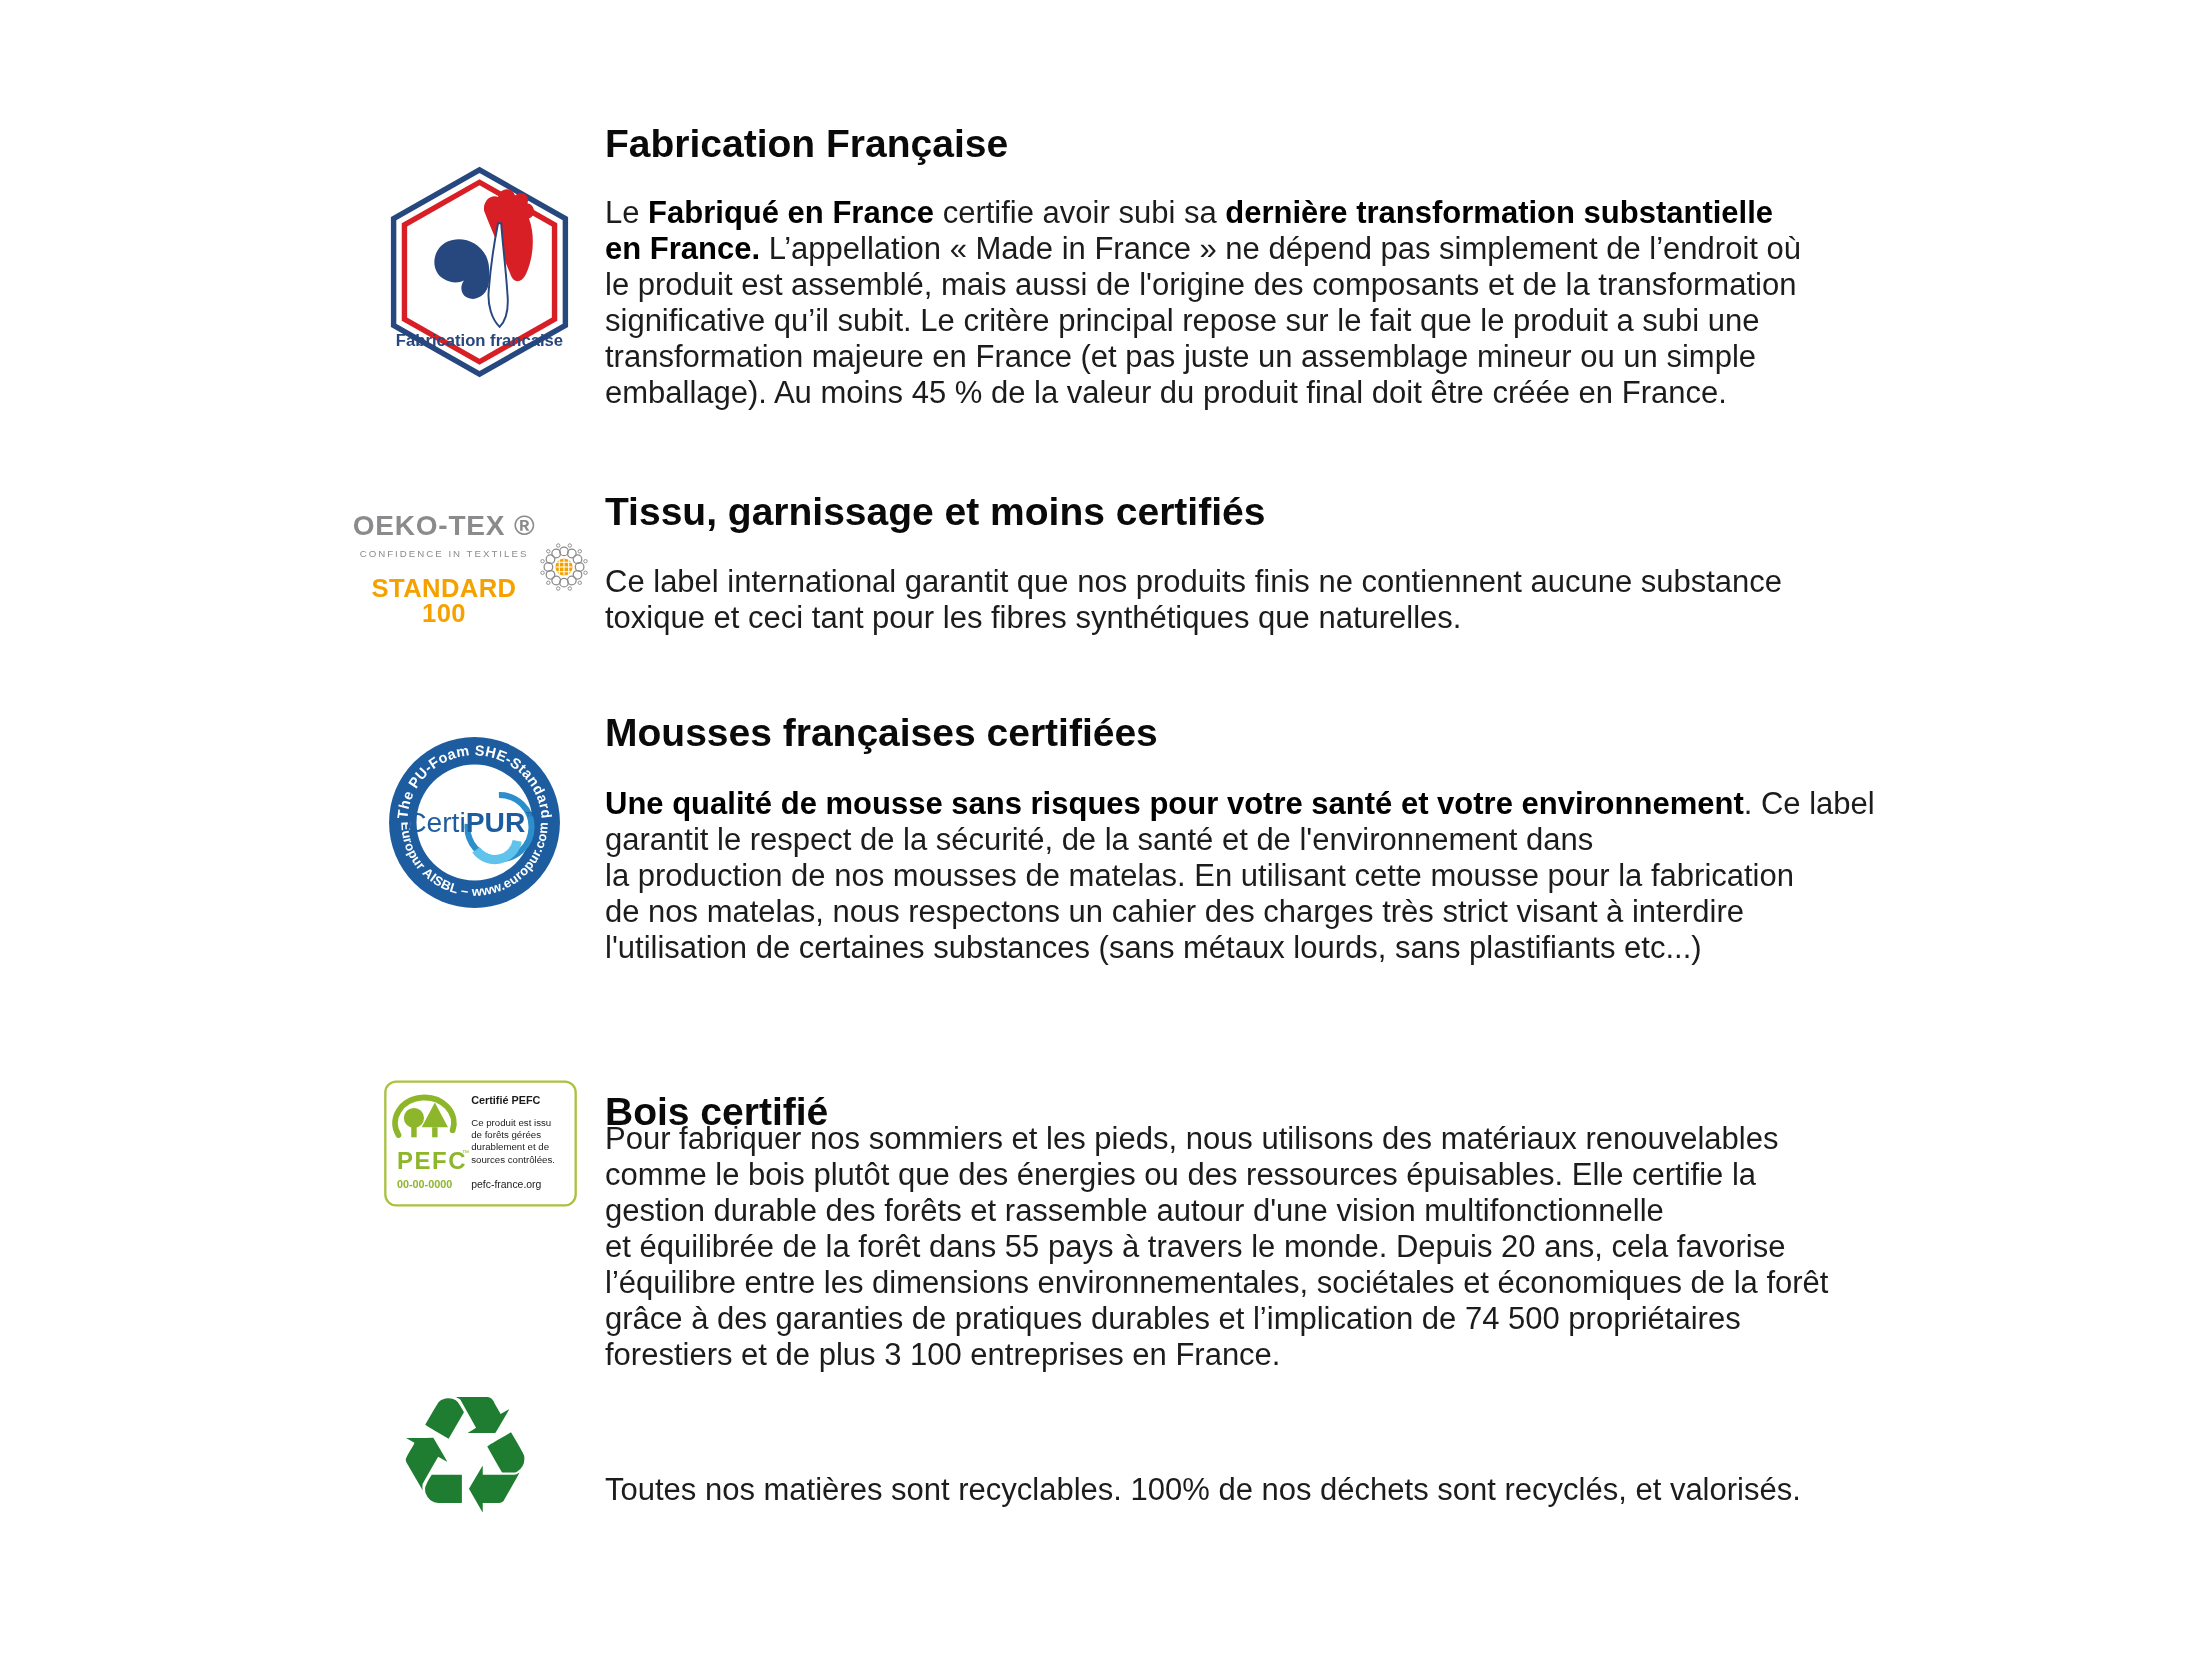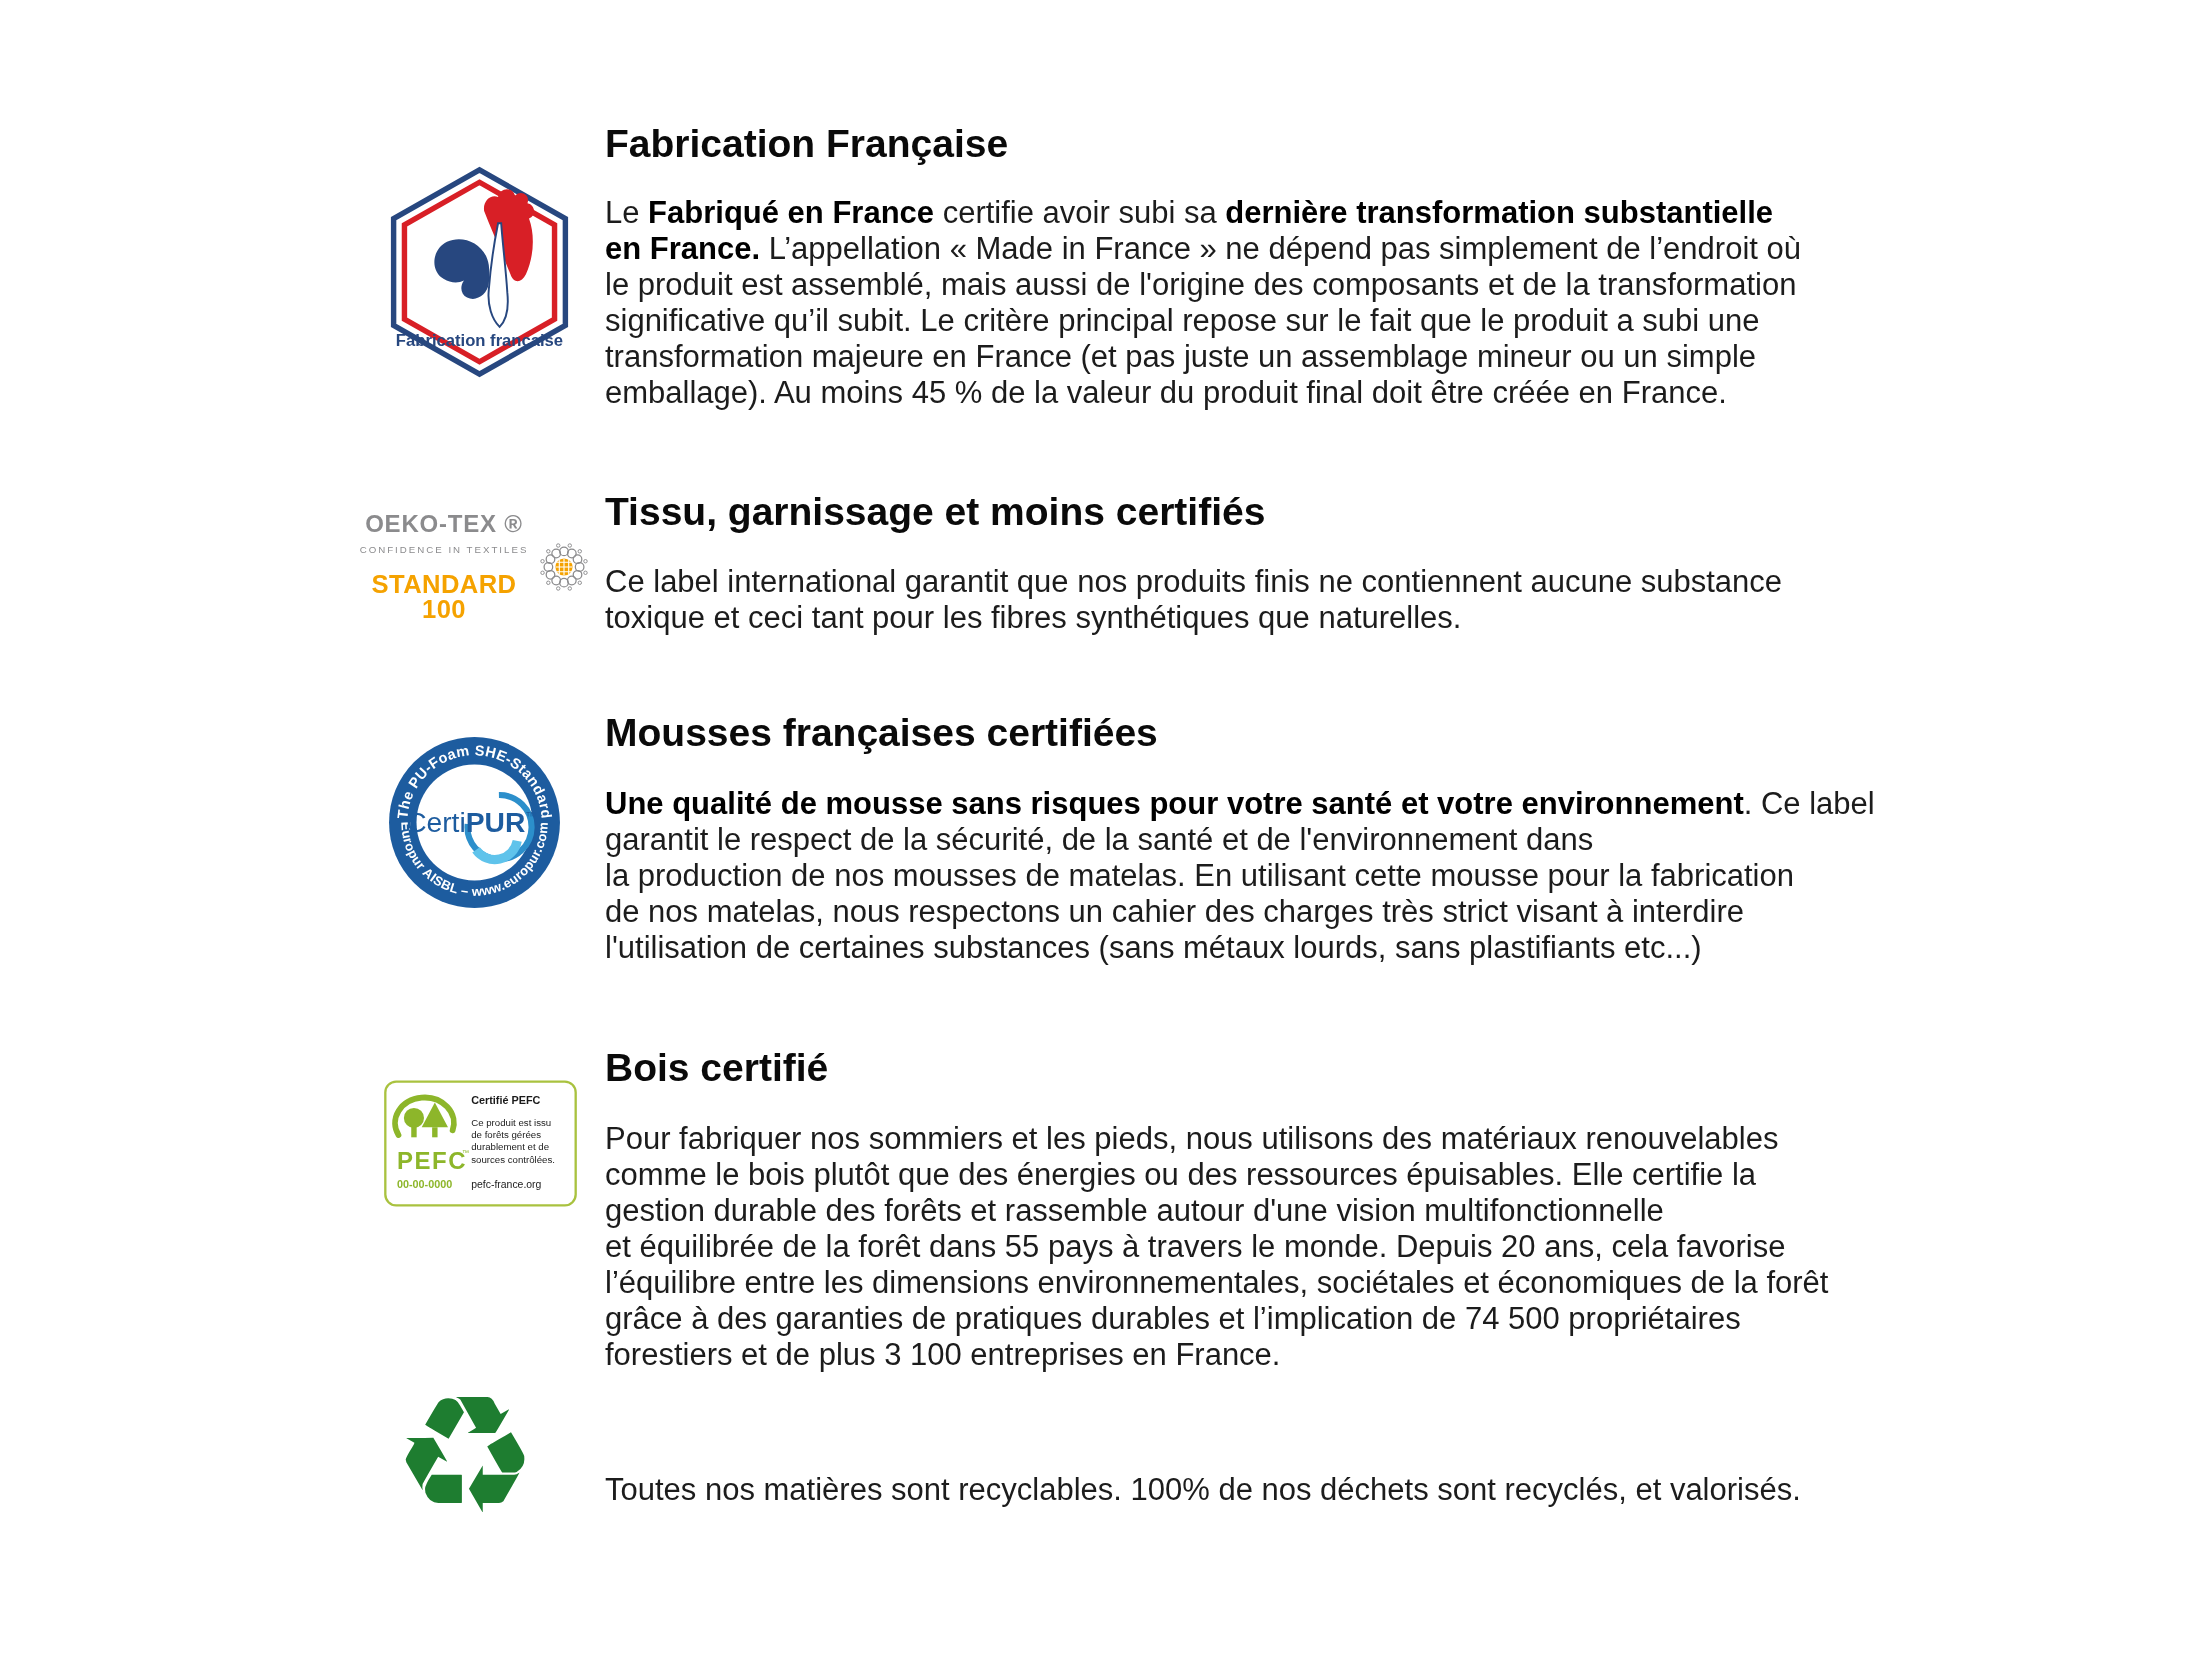--- a/index.html
+++ b/index.html
@@ -5,21 +5,21 @@
   html,body{margin:0;padding:0;background:#fff;}
   #canvas{position:relative;width:2205px;height:1654px;background:#ffffff;overflow:hidden;
           font-family:"Liberation Sans",sans-serif;color:#1c1c1c;}
   .heading{position:absolute;left:605px;margin:0;font-size:39px;font-weight:700;color:#0a0a0a;line-height:1.05;}
   .para{position:absolute;left:605px;width:1334px;font-size:31px;line-height:36px;white-space:pre-line;color:#1c1c1c;}
   .para b{font-weight:700;color:#000000;}
 
   
   .oeko{position:absolute;left:350px;top:512px;width:240px;height:85px;}
   .oeko-textcol{width:188px;text-align:center;}
-  .oeko-brand{font-size:24px;font-weight:700;color:#8b8b8d;letter-spacing:0.8px;line-height:1;}
+  .oeko-brand{font-size:28px;font-weight:700;color:#8b8b8d;letter-spacing:0.8px;line-height:1;}
   .oeko-tagline{font-size:9.7px;color:#8b8b8d;letter-spacing:2px;margin-top:9px;line-height:1;}
   .oeko-standard{font-size:25.6px;font-weight:700;color:#f5a200;margin-top:17px;line-height:1;letter-spacing:0.4px;}
   .oeko-flower{position:absolute;left:189px;top:29.5px;width:50px;height:50px;}
 
   
   .hexlogo{position:absolute;left:385px;top:166px;width:189px;height:212px;}
   .certipur{position:absolute;left:386px;top:734px;width:177px;height:177px;}
   .pefc{position:absolute;left:383px;top:1079px;width:195px;height:129px;}
   .recycle{position:absolute;left:392px;top:1374px;font-family:"DejaVu Sans",sans-serif;
            font-size:163px;line-height:1;color:#1e7d30;}
@@ -144,21 +144,21 @@
       <text x="18" y="116" font-size="31" font-weight="700" fill="#8db62a" letter-spacing="2">PEFC</text>
       <text x="102" y="98" font-size="9" fill="#8db62a">™</text>
       <text x="18" y="140" font-size="14" font-weight="700" fill="#8db62a">00-00-0000</text>
       <text x="114" y="32" font-size="14" font-weight="700" fill="#1a1a1a">Certifié PEFC</text>
       <text x="114" y="60" font-size="12.5" fill="#222222">Ce produit est issu</text>
       <text x="114" y="76" font-size="12.5" fill="#222222">de forêts gérées</text>
       <text x="114" y="92" font-size="12.5" fill="#222222">durablement et de</text>
       <text x="114" y="108" font-size="12.5" fill="#222222">sources contrôlées.</text>
       <text x="114" y="140" font-size="13.5" fill="#222222">pefc-france.org</text>
     </svg>
-    <h2 class="heading" style="top:1048px">Bois certifié</h2>
+    <h2 class="heading" style="top:1092px">Bois certifié</h2>
     <p class="para" style="top:1090px"><span>Pour fabriquer nos sommiers et les pieds, nous utilisons des matériaux renouvelables
 comme le bois plutôt que des énergies ou des ressources épuisables. Elle certifie la
 gestion durable des forêts et rassemble autour d'une vision multifonctionnelle
 et équilibrée de la forêt dans 55 pays à travers le monde. Depuis 20 ans, cela favorise
 l’équilibre entre les dimensions environnementales, sociétales et économiques de la forêt
 grâce à des garanties de pratiques durables et l’implication de 74 500 propriétaires
 forestiers et de plus 3 100 entreprises en France.</span></p>
   </section>
 
   <section>

